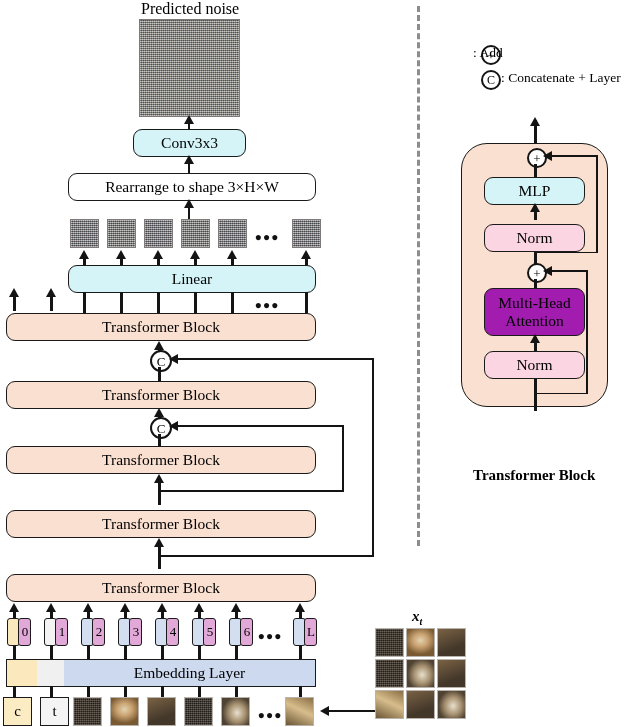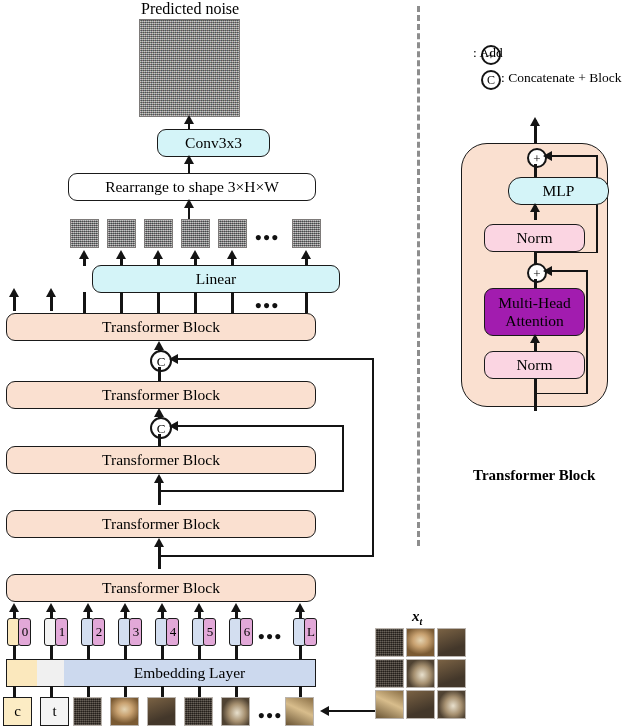--- a/index.html
+++ b/index.html
@@ -22,21 +22,21 @@
     font-family:"Liberation Serif", serif;
     color:#000;
     white-space:nowrap;
   }
   .rounded{border-radius:9px;}
   .tblock{
     background:#fae0d0;
     border-radius:9px;
     font-size:15.5px;
   }
-  .cyan{background:#d4f4f8;margin-left:24px;}
+  .cyan{background:#d4f4f8;}
   .pinkbox{background:#fbd5e2;}
   .greenbox{background:#a21caf;}
   .bluebox{background:#ccd9ee;}
   .creambox{background:#fcecc4;}
   .whitebox{background:#f4f4f4;}
   .plain{background:#ffffff;}
 
   
   .ln{position:absolute;background:#141414;}
   .vl{width:2.2px;}
@@ -422,38 +422,38 @@
   <div class="patch p-light abs" style="left:437px;top:690px;width:29px;height:29px;"></div>
 
   <div class="circop" style="left:481px;top:45px;width:16px;height:16px;font-size:13px;">
     <span>+</span>
   </div>
   <div class="lbl lbl-legend" style="left:473px;top:45px;">: Add</div>
 
   <div class="circop" style="left:481px;top:70px;width:16px;height:16px;font-size:12px;">
     <span>C</span>
   </div>
-  <div class="lbl lbl-legend" style="left:501px;top:70px;">: Concatenate + Block</div>
+  <div class="lbl lbl-legend" style="left:501px;top:70px;">: Concatenate + Layer</div>
 
   <div class="ln vl" style="left:534.4px;top:120px;height:33px;"></div>
   <div class="arrowhead ah-up" style="left:530.3px;top:117px;"></div>
 
   <div class="blockwrap" style="left:461px;top:143px;width:147px;height:264px;"></div>
 
   <div class="circop" style="left:527px;top:148px;width:16px;height:16px;">
     <span>+</span>
   </div>
   <div class="ln ht" style="left:552px;top:155.2px;width:46px;"></div>
   <div class="arrowhead ah-left" style="left:543px;top:151.2px;"></div>
   <div class="ln vt" style="left:596.2px;top:155.2px;height:98px;"></div>
   <div class="ln ht" style="left:534px;top:251.5px;width:64px;"></div>
 
   <div class="ln vl" style="left:534.4px;top:164px;height:13px;"></div>
 
-  <div class="box rounded cyan" style="left:484px;top:177px;width:101px;height:28px;font-size:15.5px;border-radius:13px;">
+  <div class="box rounded cyan" style="left:484px;top:177px;width:101px;height:28px;font-size:15.5px;">
     <span>MLP</span>
   </div>
 
   <div class="ln vl" style="left:534.4px;top:206px;height:14px;"></div>
   <div class="arrowhead ah-up" style="left:530.3px;top:203px;"></div>
 
   <div class="box rounded pinkbox" style="left:484px;top:224px;width:101px;height:28px;font-size:15.5px;">
     <span>Norm</span>
   </div>
 

